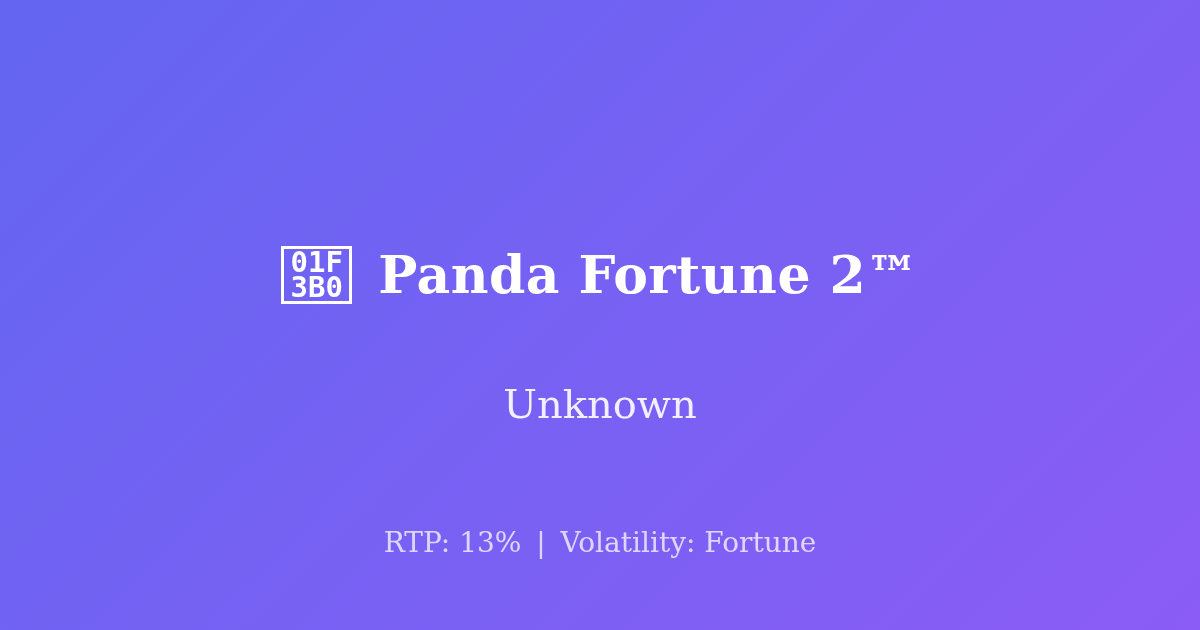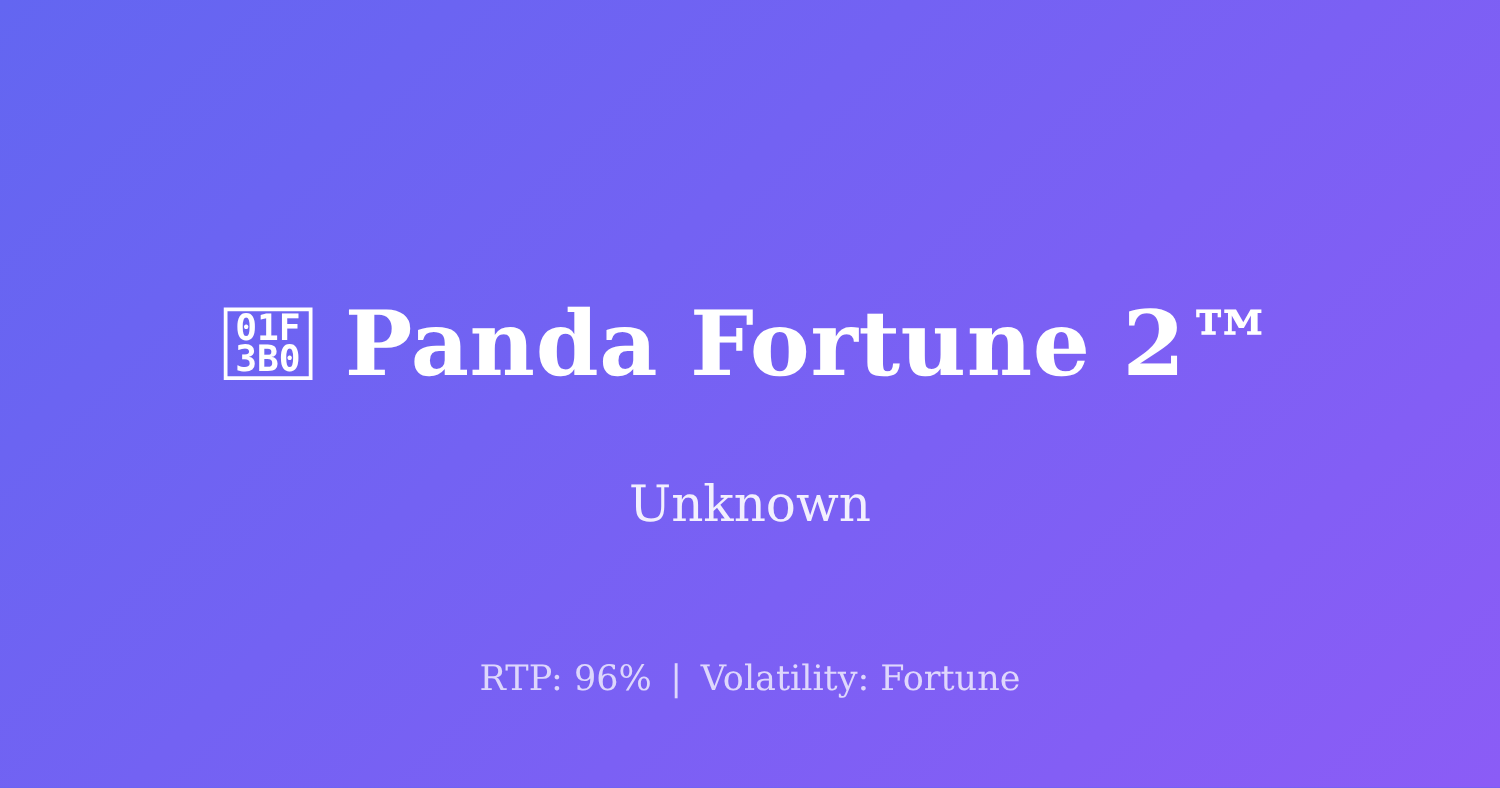--- a/index.html
+++ b/index.html
@@ -62,21 +62,21 @@
     font-size: 29px;
     font-weight: 700;
     line-height: 25px;
     letter-spacing: 0px;
     color: #ffffff;
   }
 
   #title-text {
     font-family: "DejaVu Serif", "Liberation Serif", serif;
     font-weight: 700;
-    font-size: 72px;
+    font-size: 52px;
     line-height: 80px;
     color: #ffffff;
     letter-spacing: 0.5px;
   }
 
   
   #subtitle {
     position: absolute;
     left: 0;
     right: 0;
@@ -122,19 +122,19 @@
     </span>
 
     <h1 id="title-text">Panda Fortune 2™</h1>
 
   </div>
 
   <div id="subtitle">Unknown</div>
 
   <div id="meta-line">
     <span>RTP:</span>
-    <span>96%</span>
+    <span>13%</span>
     <span class="sep">|</span>
     <span>Volatility:</span>
     <span>Fortune</span>
   </div>
 
 </div>
 
 </body></html>

